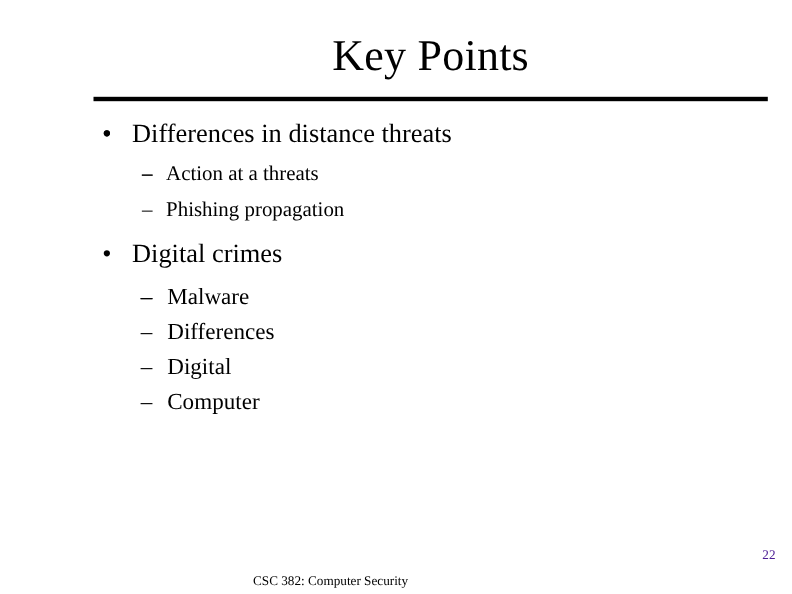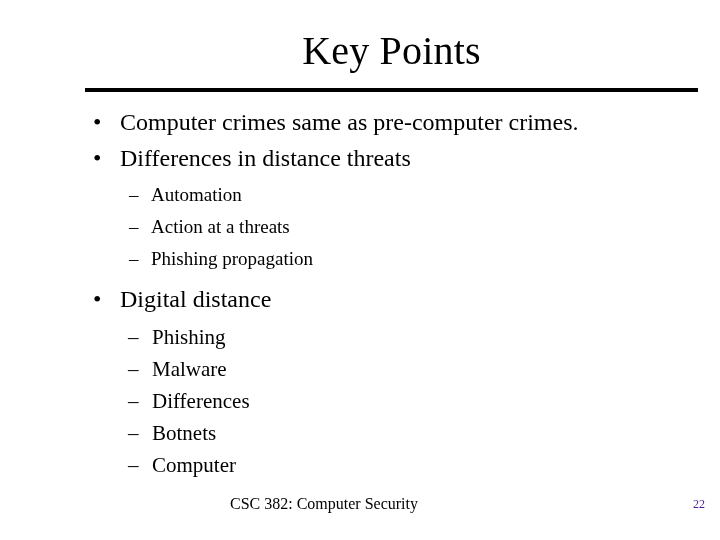--- a/index.html
+++ b/index.html
@@ -105,22 +105,22 @@
   }
 
   .gap-before-l1 {
     margin-top: 6px;
   }
 
   
   .footer-text {
     position: absolute;
     left: 198px;
-    top: 496px;
-    font-size: 16px;
+    top: 520px;
+    font-size: 12px;
     line-height: 16px;
     color: #000000;
     white-space: nowrap;
   }
   .footer-number {
     position: absolute;
     left: 661px;
     top: 496px;
     font-size: 12px;
     line-height: 16px;
@@ -136,64 +136,61 @@
   <div class="title-block">
     <div class="slide-title">Key Points</div>
   </div>
 
   <div class="title-rule"></div>
 
   <div class="body-block">
 
     <div class="bullet-l1">
       <span class="marker">•</span>
-      <span>Computer crimes same as pre-computer crimes.</span>
     </div>
 
     <div class="bullet-l1">
       <span class="marker">•</span>
       <span>Differences in distance threats</span>
     </div>
 
     <div class="sublist-a">
       <div class="bullet-l2">
         <span class="marker">–</span>
-        <span>Automation</span>
       </div>
       <div class="bullet-l2">
         <span class="marker">–</span>
         <span>Action at a threats</span>
       </div>
       <div class="bullet-l2">
         <span class="marker">–</span>
         <span>Phishing propagation</span>
       </div>
     </div>
 
     <div class="bullet-l1 gap-before-l1">
       <span class="marker">•</span>
-      <span>Digital distance</span>
+      <span>Digital crimes</span>
     </div>
 
     <div class="sublist-b">
       <div class="bullet-l2">
         <span class="marker">–</span>
-        <span>Phishing</span>
       </div>
       <div class="bullet-l2">
         <span class="marker">–</span>
         <span>Malware</span>
       </div>
       <div class="bullet-l2">
         <span class="marker">–</span>
         <span>Differences</span>
       </div>
       <div class="bullet-l2">
         <span class="marker">–</span>
-        <span>Botnets</span>
+        <span>Digital</span>
       </div>
       <div class="bullet-l2">
         <span class="marker">–</span>
         <span>Computer</span>
       </div>
     </div>
 
   </div>
 
   <div class="footer-text">CSC 382: Computer Security</div>

